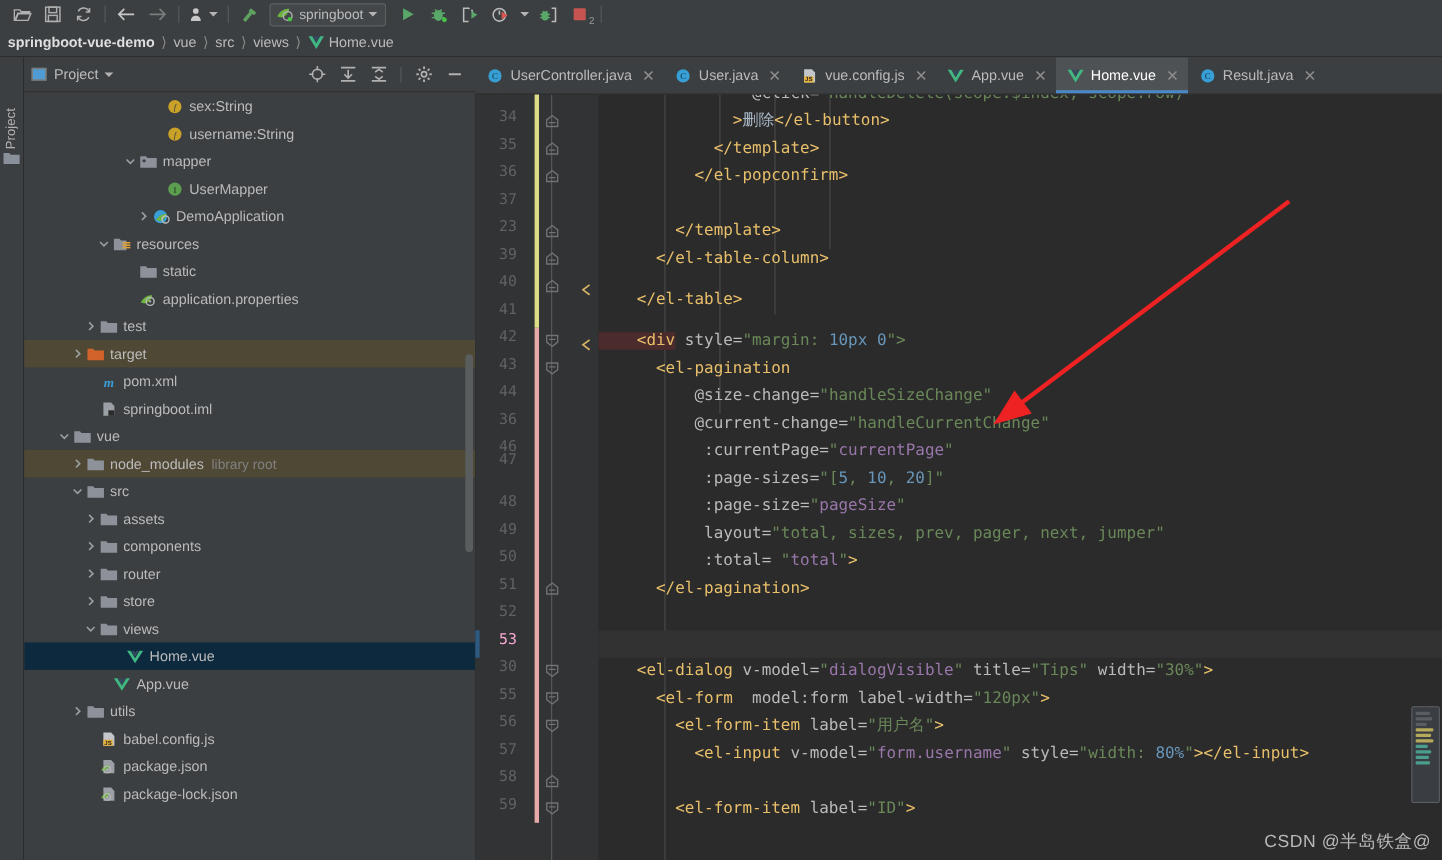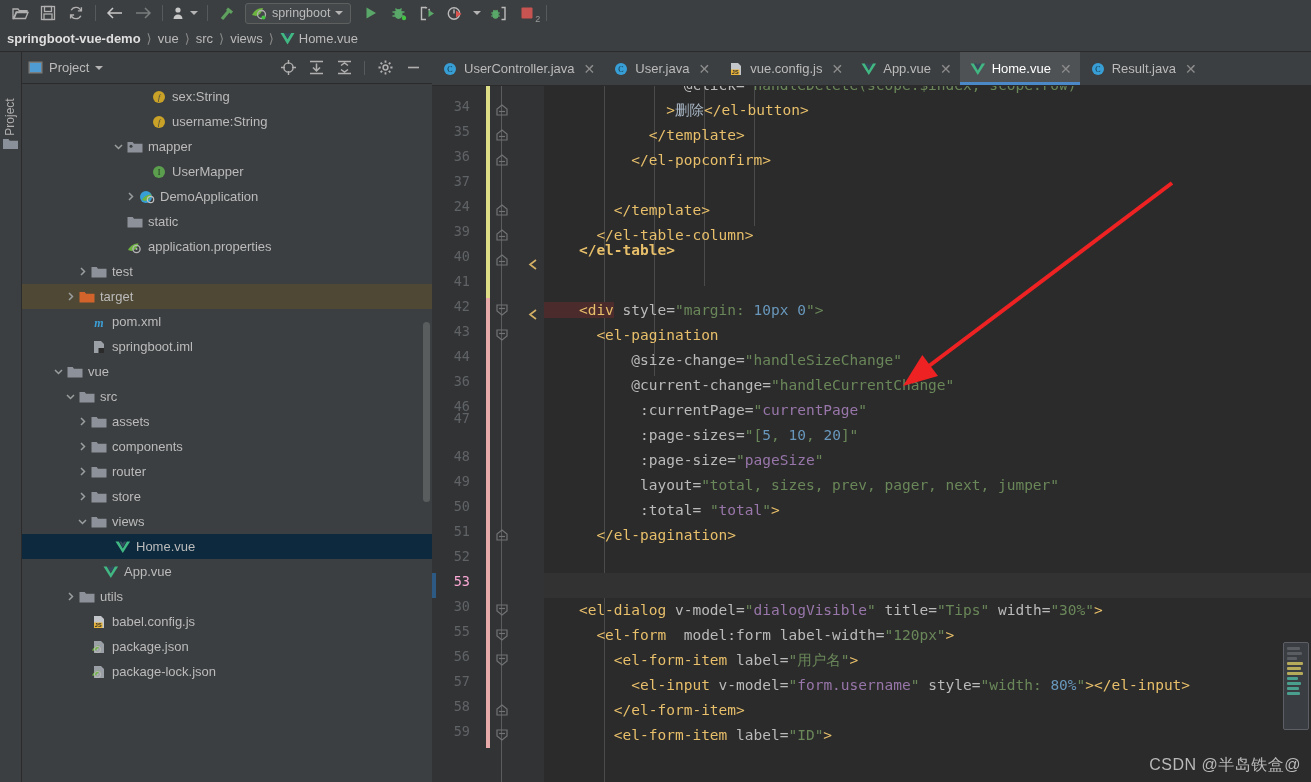--- a/index.html
+++ b/index.html
@@ -404,20 +404,37 @@
           <span class="ico">
             <svg width="16" height="14" viewBox="0 0 16 14">
               <circle cx="7" cy="7" r="6" fill="#389fd6"></circle>
               <path d="M3 10c2-4 6-5.5 9.5-5.5-1 3.5-3 6-6.5 6.5z" fill="#6db33f"></path>
               <circle cx="11.5" cy="9.5" r="3.2" fill="none" stroke="#c0c0c0" stroke-width="1.2"></circle>
             </svg>
           </span>
           <span class="lbl">DemoApplication</span>
         </div>
         <div class="tree-row">
+          <span style="width:66px;flex:none"></span>
+          <span class="arrow">
+            <svg width="11" height="11" viewBox="0 0 11 11">
+              <path d="M2 4l3.5 3.5L9 4" stroke="#9b9e9f" stroke-width="1.5" fill="none"></path>
+            </svg>
+          </span>
+          <span class="ico">
+            <svg width="16" height="14" viewBox="0 0 16 14">
+              <path d="M0.5 2h5.2l1.3 1.7H12V12.5H0.5z" fill="#8d9199"></path>
+              <rect x="8.5" y="5" width="7" height="1.4" fill="#e0a53b"></rect>
+              <rect x="8.5" y="7.2" width="7" height="1.4" fill="#e0a53b"></rect>
+              <rect x="8.5" y="9.4" width="7" height="1.4" fill="#e0a53b"></rect>
+            </svg>
+          </span>
+          <span class="lbl">resources</span>
+        </div>
+        <div class="tree-row">
           <span style="width:90px;flex:none"></span>
           <span class="arrow"></span>
           <span class="ico">
             <svg width="16" height="14" viewBox="0 0 16 14">
               <path d="M0.5 2h5.2l1.3 1.7H15.5V12.5H0.5z" fill="#8d9199"></path>
             </svg>
           </span>
           <span class="lbl">static</span>
         </div>
         <div class="tree-row">
@@ -487,20 +504,35 @@
             <svg width="11" height="11" viewBox="0 0 11 11">
               <path d="M2 4l3.5 3.5L9 4" stroke="#9b9e9f" stroke-width="1.5" fill="none"></path>
             </svg>
           </span>
           <span class="ico">
             <svg width="16" height="14" viewBox="0 0 16 14">
               <path d="M0.5 2h5.2l1.3 1.7H15.5V12.5H0.5z" fill="#8d9199"></path>
             </svg>
           </span>
           <span class="lbl">vue</span>
+        </div>
+        <div class="tree-row sel-olive">
+          <span style="width:42px;flex:none"></span>
+          <span class="arrow">
+            <svg width="11" height="11" viewBox="0 0 11 11">
+              <path d="M4 2l3.5 3.5L4 9" stroke="#9b9e9f" stroke-width="1.5" fill="none"></path>
+            </svg>
+          </span>
+          <span class="ico">
+            <svg width="16" height="14" viewBox="0 0 16 14">
+              <path d="M0.5 2h5.2l1.3 1.7H15.5V12.5H0.5z" fill="#8d9199"></path>
+            </svg>
+          </span>
+          <span class="lbl">node_modules</span>
+          <span class="sub">library root</span>
         </div>
         <div class="tree-row">
           <span style="width:42px;flex:none"></span>
           <span class="arrow">
             <svg width="11" height="11" viewBox="0 0 11 11">
               <path d="M2 4l3.5 3.5L9 4" stroke="#9b9e9f" stroke-width="1.5" fill="none"></path>
             </svg>
           </span>
           <span class="ico">
             <svg width="16" height="14" viewBox="0 0 16 14">
@@ -734,21 +766,21 @@
         <div class="fold" style="top: 42px;"><svg width="14" height="14" viewBox="0 0 14 14">
             <path d="M2 12h10V6L7 2 2 6z" fill="none" stroke="#717375" stroke-width="1.2"></path>
             <path d="M4 8.5h6" stroke="#717375" stroke-width="1.2"></path>
           </svg></div>
         <div class="ln" style="top: 62px;">36</div>
         <div class="fold" style="top: 67px;"><svg width="14" height="14" viewBox="0 0 14 14">
             <path d="M2 12h10V6L7 2 2 6z" fill="none" stroke="#717375" stroke-width="1.2"></path>
             <path d="M4 8.5h6" stroke="#717375" stroke-width="1.2"></path>
           </svg></div>
         <div class="ln" style="top: 87px;">37</div>
-        <div class="ln" style="top: 112px;">24</div>
+        <div class="ln" style="top: 112px;">23</div>
         <div class="fold" style="top: 117px;"><svg width="14" height="14" viewBox="0 0 14 14">
             <path d="M2 12h10V6L7 2 2 6z" fill="none" stroke="#717375" stroke-width="1.2"></path>
             <path d="M4 8.5h6" stroke="#717375" stroke-width="1.2"></path>
           </svg></div>
         <div class="ln" style="top: 137px; text-align: right;">39</div>
         <div class="fold" style="top: 142px;"><svg width="14" height="14" viewBox="0 0 14 14">
             <path d="M2 12h10V6L7 2 2 6z" fill="none" stroke="#717375" stroke-width="1.2"></path>
             <path d="M4 8.5h6" stroke="#717375" stroke-width="1.2"></path>
           </svg></div>
         <div class="ln" style="top: 162px;">40</div>
@@ -822,39 +854,38 @@
         <div class="indent-guide" style="left: 110px; top: 0px; height: 290px;"></div>
         <div class="indent-guide" style="left: 160px; top: 0px; height: 200px;"></div>
         <div class="indent-guide" style="left: 210px; top: 0px; height: 140px;"></div>
         <div class="cline" style="top: -13px;"><span class="attr">                @click=</span><span class="str">"handleDelete(scope.$index, scope.row)"</span></div>
         <div class="cline" style="top: 12px;"><span class="tag">              &gt;</span><span class="cjk">删除</span><span class="tag">&lt;/el-button&gt;</span></div>
         <div class="cline" style="top: 37px;"><span class="tag">            &lt;/template&gt;</span></div>
         <div class="cline" style="top: 62px;"><span class="tag">          &lt;/el-popconfirm&gt;</span></div>
         <div class="cline" style="top: 87px;"></div>
         <div class="cline" style="top: 112px;"><span class="tag">        &lt;/template&gt;</span></div>
         <div class="cline" style="top: 137px;"><span class="tag">      &lt;/el-table-column&gt;</span></div>
-        <div class="cline" style="top: 152px; font-weight: bold;"><span class="tag">    &lt;/el-table&gt;</span></div>
+        <div class="cline" style="top: 174px;"><span class="tag">    &lt;/el-table&gt;</span></div>
         <div class="cline" style="top: 187px;"></div>
         <div class="cline" style="top: 212px;"><span class="divhl">    &lt;div</span><span class="attr"> style=</span><span class="str">"margin: </span><span class="num">10px 0</span><span class="str">"&gt;</span></div>
         <div class="cline" style="top: 237px;"><span class="tag">      &lt;el-pagination</span></div>
         <div class="cline" style="top: 262px;"><span class="attr">          @size-change=</span><span class="str">"handleSizeChange"</span></div>
         <div class="cline" style="top: 287px;"><span class="attr">          @current-change=</span><span class="str">"handleCurrentChange"</span></div>
         <div class="cline" style="top: 312px;"><span class="attr">           :currentPage=</span><span class="str">"</span><span class="field">currentPage</span><span class="str">"</span></div>
         <div class="cline" style="top: 337px;"><span class="attr">           :page-sizes=</span><span class="str">"[</span><span class="num">5</span><span class="str">, </span><span class="num">10</span><span class="str">, </span><span class="num">20</span><span class="str">]"</span></div>
         <div class="cline" style="top: 362px;"><span class="attr">           :page-size=</span><span class="str">"</span><span class="field">pageSize</span><span class="str">"</span></div>
         <div class="cline" style="top: 387px;"><span class="attr">           layout=</span><span class="str">"total, sizes, prev, pager, next, jumper"</span></div>
         <div class="cline" style="top: 412px;"><span class="attr">           :total= </span><span class="str">"</span><span class="field">total</span><span class="str">"</span><span class="tag">&gt;</span></div>
         <div class="cline" style="top: 437px;"><span class="tag">      &lt;/el-pagination&gt;</span></div>
         <div class="cline" style="top: 462px;"></div>
         <div class="cline cur-hl" style="top: 487px;"></div>
         <div class="cline" style="top: 512px;"><span class="tag">    &lt;el-dialog</span><span class="attr"> v-model=</span><span class="str">"</span><span class="field">dialogVisible</span><span class="str">"</span><span class="attr"> title=</span><span class="str">"Tips"</span><span class="attr"> width=</span><span class="str">"30%"</span><span class="tag">&gt;</span></div>
         <div class="cline" style="top: 537px;"><span class="tag">      &lt;el-form</span><span class="attr">  model:form</span><span class="attr"> label-width=</span><span class="str">"120px"</span><span class="tag">&gt;</span></div>
         <div class="cline" style="top: 562px;"><span class="tag">        &lt;el-form-item</span><span class="attr"> label=</span><span class="str">"用户名"</span><span class="tag">&gt;</span></div>
         <div class="cline" style="top: 587px;"><span class="tag">          &lt;el-input</span><span class="attr"> v-model=</span><span class="str">"</span><span class="field">form.username</span><span class="str">"</span><span class="attr"> style=</span><span class="str">"width: </span><span class="num">80%</span><span class="str">"</span><span class="tag">&gt;&lt;/el-input&gt;</span></div>
-        <div class="cline" style="top: 612px;"><span class="tag">        &lt;/el-form-item&gt;</span></div>
         <div class="cline" style="top: 637px;"><span class="tag">        &lt;el-form-item</span><span class="attr"> label=</span><span class="str">"ID"</span><span class="tag">&gt;</span></div>
       </div>
 
     <div class="lens">
       <div class="lens-row" style="width:70%;background:#5a5d61"></div>
       <div class="lens-row" style="width:85%;background:#5a5d61"></div>
       <div class="lens-row" style="width:55%;background:#5a5d61"></div>
       <div class="lens-row" style="width:90%;background:#b5a95a"></div>
       <div class="lens-row" style="width:75%;background:#b5a95a"></div>
       <div class="lens-row" style="width:88%;background:#b5a95a"></div>

